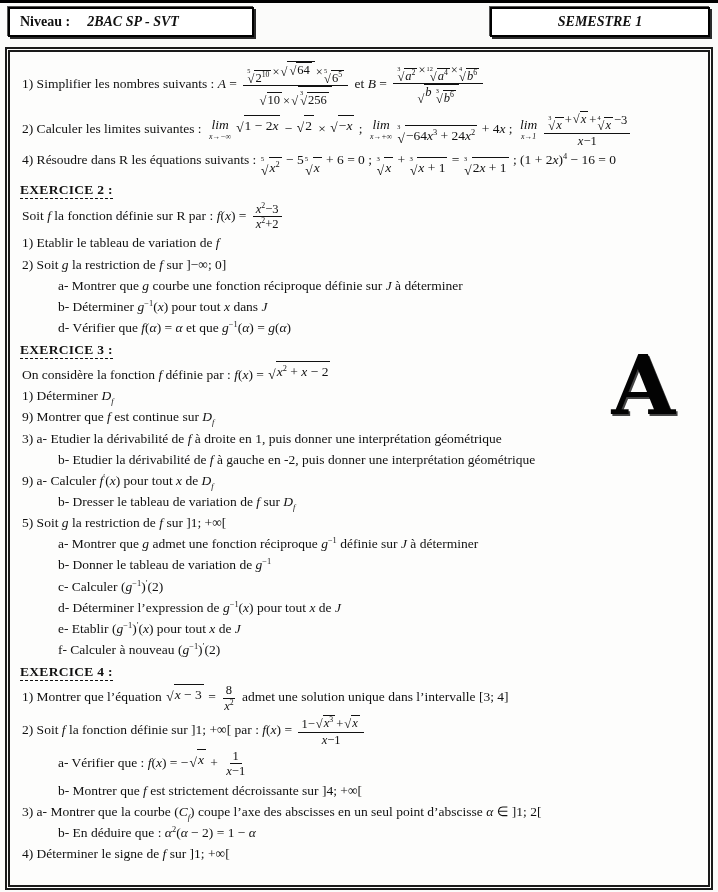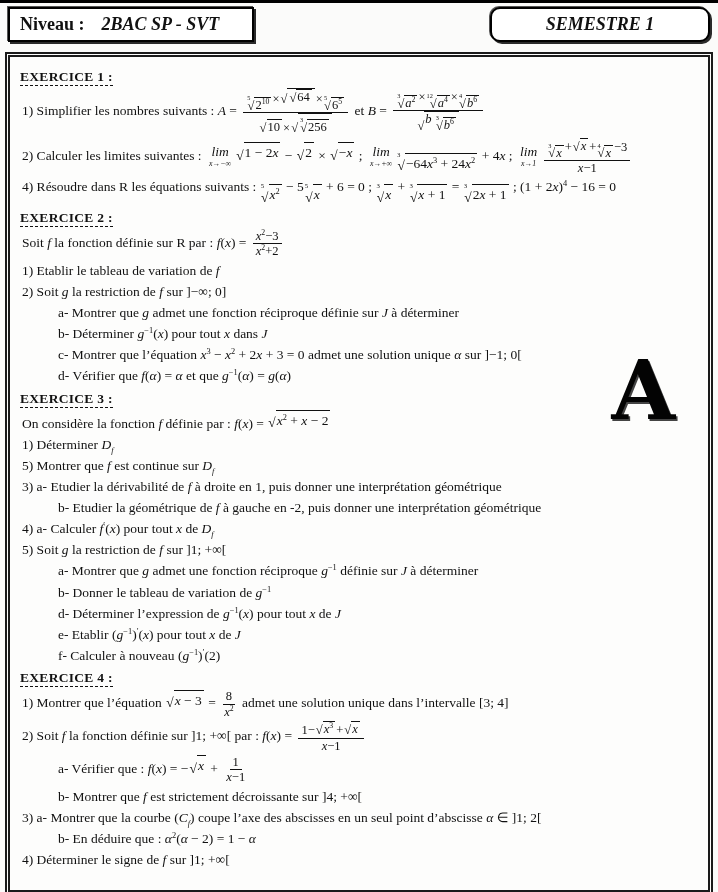--- a/index.html
+++ b/index.html
@@ -2,25 +2,25 @@
 <html><head>
 <meta charset="utf-8">
 <style>
   html,body{margin:0;padding:0;background:#d8d8d8;}
   .page{position:relative;width:718px;height:892px;background:#fbfbfa;overflow:hidden;
         font-family:"Liberation Serif", serif;color:#111;}
   .scan-top{position:absolute;top:0;left:0;width:100%;height:3px;background:#000;}
   
   .header{display:flex;justify-content:space-between;align-items:stretch;margin:7px 8px 0 8px;}
   .hbox{border:2px solid #000;box-shadow:2px 2px 0 #2a2a2a,-1px -1px 0 #555;
-        background:#fff;padding:5px 10px;font-size:18px;font-weight:bold;display:flex;align-items:center;}
+        background:#fff;padding:5px 10px;font-size:14px;font-weight:bold;display:flex;align-items:center;}
   .hbox .lbl{font-style:normal;}
   .hbox .val{font-style:italic;margin-left:17px;}
   .hb1{width:222px;}
-  .hb2{width:196px;justify-content:center;font-style:italic;border-radius:10px;}
+  .hb2{width:196px;justify-content:center;font-style:italic;}
   .hb3{width:162px;}
   
   .main{position:relative;margin:10px 5px 0 5px;height:833px;border:5px double #1a1a1a;background:#fdfdfc;}
   .content{position:relative;padding:7px 12px 0 10px;font-size:13.5px;line-height:1.42;}
   .ex-head{margin:3px 0 2px 0;}
   .ex-title{font-weight:bold;letter-spacing:.3px;border-bottom:1.6px dashed #111;padding-bottom:1px;}
   .line{margin:2px 0;padding-left:2px;}
   .ind{padding-left:38px;}
   .mv{font-style:italic;}
   sup{font-size:.62em;line-height:0;vertical-align:super;}
@@ -52,21 +52,20 @@
       <span class="lbl">Niveau :</span>
       <span class="val">2BAC SP - SVT</span>
     </div>
     <div class="hbox hb2">
       <span>SEMESTRE 1</span>
     </div>
   </div>
 
   <div class="main">
     <div class="content">
-        <div class="ex-head"><span class="ex-title">EXERCICE 1 :</span></div>
         <div class="line"><span>1) Simplifier les nombres suivants : </span><span class="mv">A</span><span> = </span><span class="frac">
             <span class="num"><span class="sqrt">
                 <span class="ridx">5</span>
                 <span class="rsign">√</span>
                 <span class="rbar"><span>2</span><sup>10</sup></span>
               </span><span>×</span><span class="sqrt">
                 <span class="rsign">√</span>
                 <span class="rbar"><span class="sqrt">
                     <span class="rsign">√</span>
                     <span class="rbar"><span>64</span></span>
@@ -168,37 +167,38 @@
             <span class="rsign">√</span>
             <span class="rbar"><span>2</span><span class="mv">x</span><span> + 1</span></span>
           </span><span>  ;  (1 + 2</span><span class="mv">x</span><span>)</span><sup>4</sup><span> − 16 = 0</span></div>
         <div class="ex-head"><span class="ex-title">EXERCICE 2 :</span></div>
         <div class="line"><span>Soit </span><span class="mv">f</span><span> la fonction définie sur R par : </span><span class="mv">f</span><span>(</span><span class="mv">x</span><span>) = </span><span class="frac">
             <span class="num"><span class="mv">x</span><sup>2</sup><span>−3</span></span>
             <span class="den"><span class="mv">x</span><sup>2</sup><span>+2</span></span>
           </span></div>
         <div class="line"><span>1) Etablir le tableau de variation de </span><span class="mv">f</span></div>
         <div class="line"><span>2) Soit </span><span class="mv">g</span><span> la restriction de </span><span class="mv">f</span><span> sur ]−∞; 0]</span></div>
-        <div class="line ind"><span>a- Montrer que </span><span class="mv">g</span><span> admet une fonction réciproque définie sur </span><span class="mv">J</span><span> à déterminer</span></div>
+        <div class="line ind"><span>a- Montrer que </span><span class="mv">g</span><span> courbe une fonction réciproque définie sur </span><span class="mv">J</span><span> à déterminer</span></div>
         <div class="line ind"><span>b- Déterminer </span><span class="mv">g</span><sup>−1</sup><span>(</span><span class="mv">x</span><span>) pour tout </span><span class="mv">x</span><span> dans </span><span class="mv">J</span></div>
-        <div class="line ind"><span>c- Montrer que l’équation </span><span class="mv">x</span><sup>3</sup><span> − </span><span class="mv">x</span><sup>2</sup><span> + 2</span><span class="mv">x</span><span> + 3 = 0 admet une solution unique </span><span class="mv">α</span><span> sur ]−1; 0[</span></div>
         <div class="line ind"><span>d- Vérifier que </span><span class="mv">f</span><span>(</span><span class="mv">α</span><span>) = </span><span class="mv">α</span><span> et que </span><span class="mv">g</span><sup>−1</sup><span>(</span><span class="mv">α</span><span>) = </span><span class="mv">g</span><span>(</span><span class="mv">α</span><span>)</span></div>
         <div class="ex-head"><span class="ex-title">EXERCICE 3 :</span></div>
         <div class="line"><span>On considère la fonction </span><span class="mv">f</span><span> définie par : </span><span class="mv">f</span><span>(</span><span class="mv">x</span><span>) = </span><span class="sqrt">
             <span class="rsign">√</span>
             <span class="rbar"><span class="mv">x</span><sup>2</sup><span> + </span><span class="mv">x</span><span> − 2</span></span>
           </span></div>
         <div class="line"><span>1) Déterminer </span><span class="mv">D</span><sub>f</sub></div>
-        <div class="line"><span>5) Montrer que </span><span class="mv">f</span><span> est continue sur </span><span class="mv">D</span><sub>f</sub></div>
+        <div class="line"><span>9) Montrer que </span><span class="mv">f</span><span> est continue sur </span><span class="mv">D</span><sub>f</sub></div>
         <div class="line"><span>3) a- Etudier la dérivabilité de </span><span class="mv">f</span><span> à droite en 1, puis donner une interprétation géométrique</span></div>
-        <div class="line ind"><span>b- Etudier la géométrique de </span><span class="mv">f</span><span> à gauche en -2, puis donner une interprétation géométrique</span></div>
-        <div class="line"><span>4) a- Calculer  </span><span class="mv">f</span><sup>′</sup><span>(</span><span class="mv">x</span><span>) pour tout </span><span class="mv">x</span><span> de </span><span class="mv">D</span><sub>f</sub></div>
+        <div class="line ind"><span>b- Etudier la dérivabilité de </span><span class="mv">f</span><span> à gauche en -2, puis donner une interprétation géométrique</span></div>
+        <div class="line"><span>9) a- Calculer  </span><span class="mv">f</span><sup>′</sup><span>(</span><span class="mv">x</span><span>) pour tout </span><span class="mv">x</span><span> de </span><span class="mv">D</span><sub>f</sub></div>
+        <div class="line ind"><span>b- Dresser le tableau de variation de </span><span class="mv">f</span><span> sur </span><span class="mv">D</span><sub>f</sub></div>
         <div class="line"><span>5) Soit </span><span class="mv">g</span><span> la restriction de </span><span class="mv">f</span><span> sur ]1; +∞[</span></div>
         <div class="line ind"><span>a- Montrer que </span><span class="mv">g</span><span> admet une fonction réciproque </span><span class="mv">g</span><sup>−1</sup><span> définie sur </span><span class="mv">J</span><span> à déterminer</span></div>
         <div class="line ind"><span>b- Donner le tableau de variation de </span><span class="mv">g</span><sup>−1</sup></div>
+        <div class="line ind"><span>c- Calculer (</span><span class="mv">g</span><sup>−1</sup><span>)</span><sup>′</sup><span>(2)</span></div>
         <div class="line ind"><span>d- Déterminer l’expression de </span><span class="mv">g</span><sup>−1</sup><span>(</span><span class="mv">x</span><span>) pour tout </span><span class="mv">x</span><span> de </span><span class="mv">J</span></div>
         <div class="line ind"><span>e- Etablir (</span><span class="mv">g</span><sup>−1</sup><span>)</span><sup>′</sup><span>(</span><span class="mv">x</span><span>) pour tout </span><span class="mv">x</span><span> de </span><span class="mv">J</span></div>
         <div class="line ind"><span>f- Calculer à nouveau (</span><span class="mv">g</span><sup>−1</sup><span>)</span><sup>′</sup><span>(2)</span></div>
         <div class="ex-head"><span class="ex-title">EXERCICE 4 :</span></div>
         <div class="line"><span>1) Montrer que l’équation </span><span class="sqrt">
             <span class="rsign">√</span>
             <span class="rbar"><span class="mv">x</span><span> − 3</span></span>
           </span><span> = </span><span class="frac">
             <span class="num"><span>8</span></span>
             <span class="den"><span class="mv">x</span><sup>2</sup></span>

